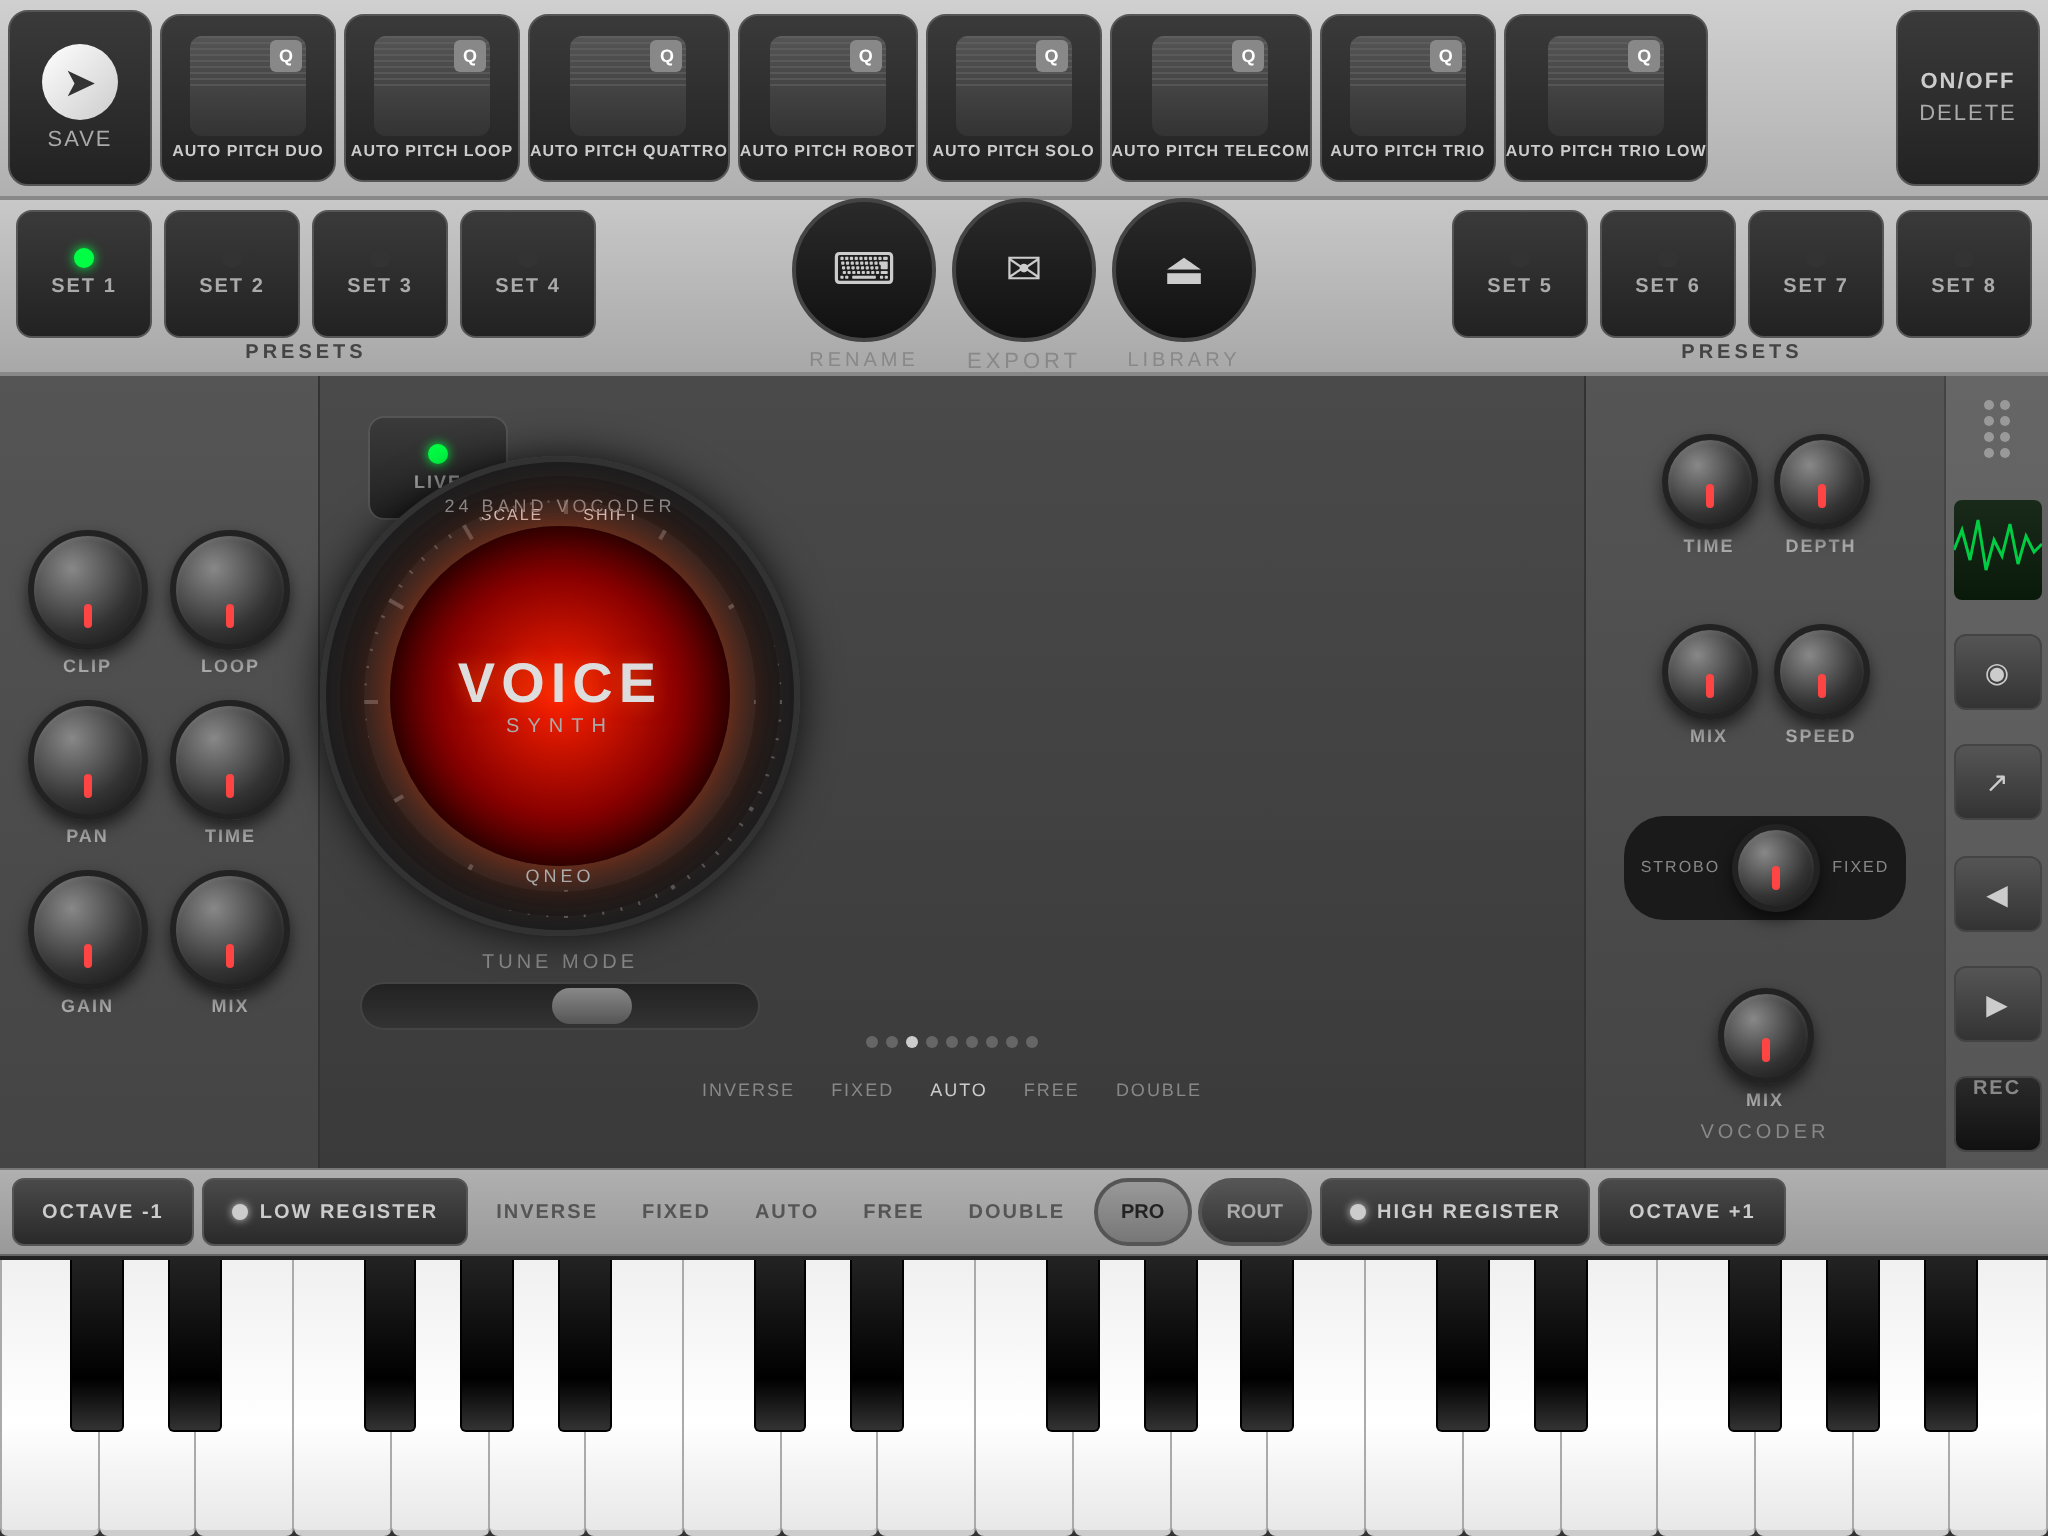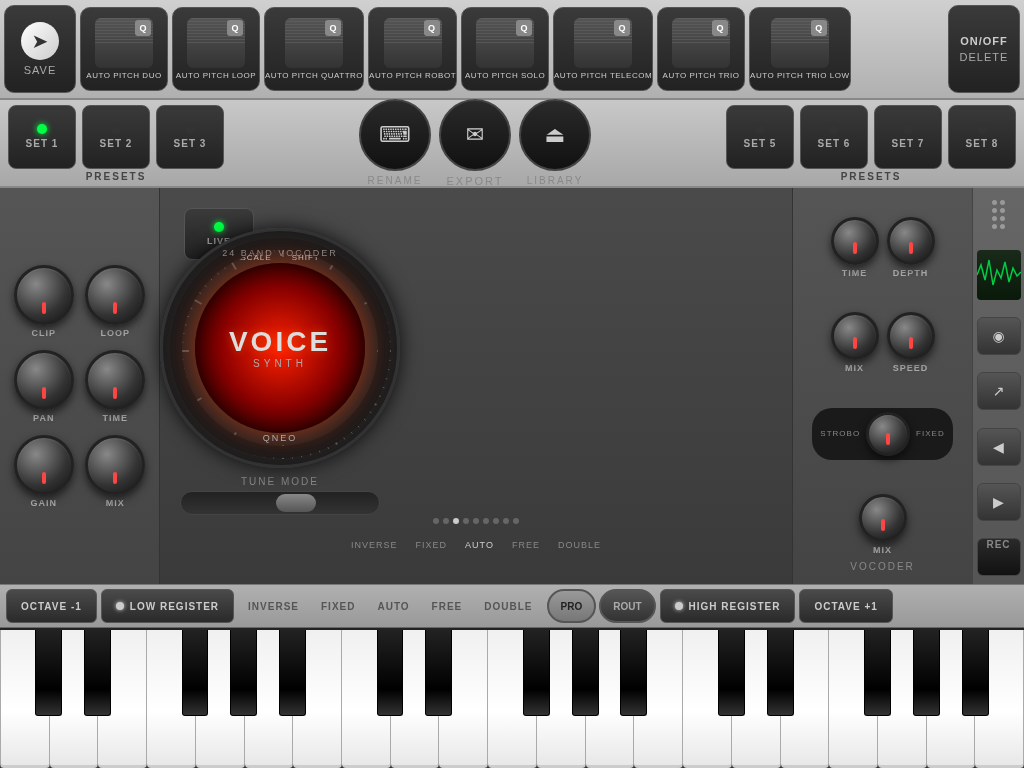--- a/index.html
+++ b/index.html
@@ -109,20 +109,21 @@
       font-weight: bold;
     }
     .preset-item .plabel {
       color: #ccc;
       font-size: 8px;
       margin-top: 3px;
       text-align: center;
       line-height: 1.2;
       text-transform: uppercase;
       letter-spacing: 0.5px;
+      font-weight: bold;
     }
 
     .delete-btn {
       width: 72px;
       height: 88px;
       background: linear-gradient(180deg, #3a3a3a 0%, #222 100%);
       border-radius: 10px;
       display: flex;
       flex-direction: column;
       align-items: center;
@@ -812,20 +813,24 @@
           <div class="led"></div>
           <div class="slabel">SET 1</div>
         </div>
         <div class="set-btn">
           <div class="led"></div>
           <div class="slabel">SET 2</div>
         </div>
         <div class="set-btn">
           <div class="led"></div>
           <div class="slabel">SET 3</div>
+        </div>
+        <div class="set-btn">
+          <div class="led"></div>
+          <div class="slabel">SET 4</div>
         </div>
       </div>
     <div class="second-bar-label">PRESETS</div>
   </div>
 
   <div class="action-btns">
     <div style="display:flex;flex-direction:column;align-items:center;gap:4px;">
       <div class="action-btn">
         <div class="icon-sym">⌨</div>
       </div>

